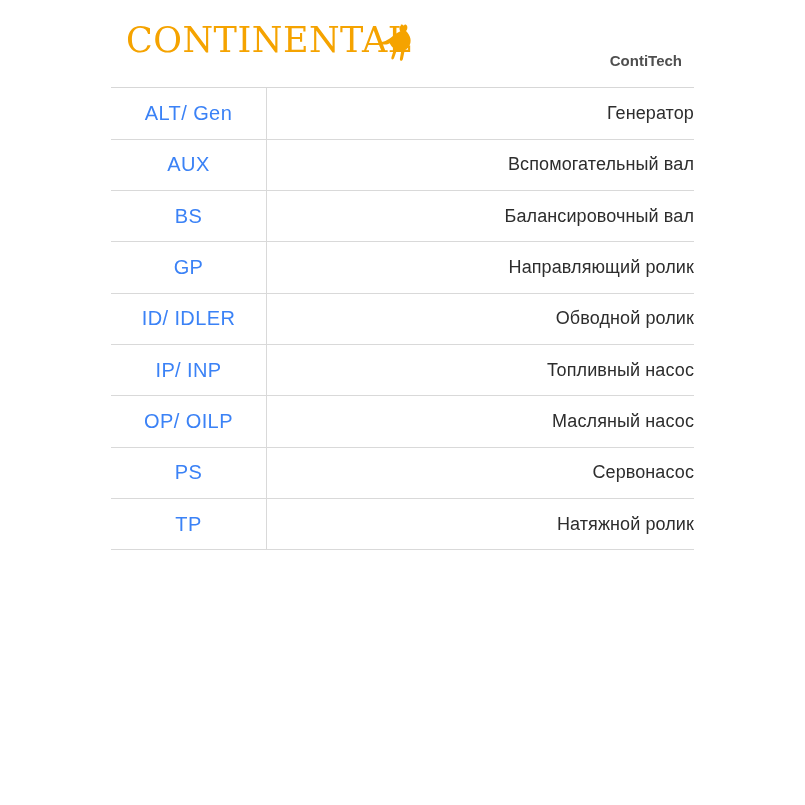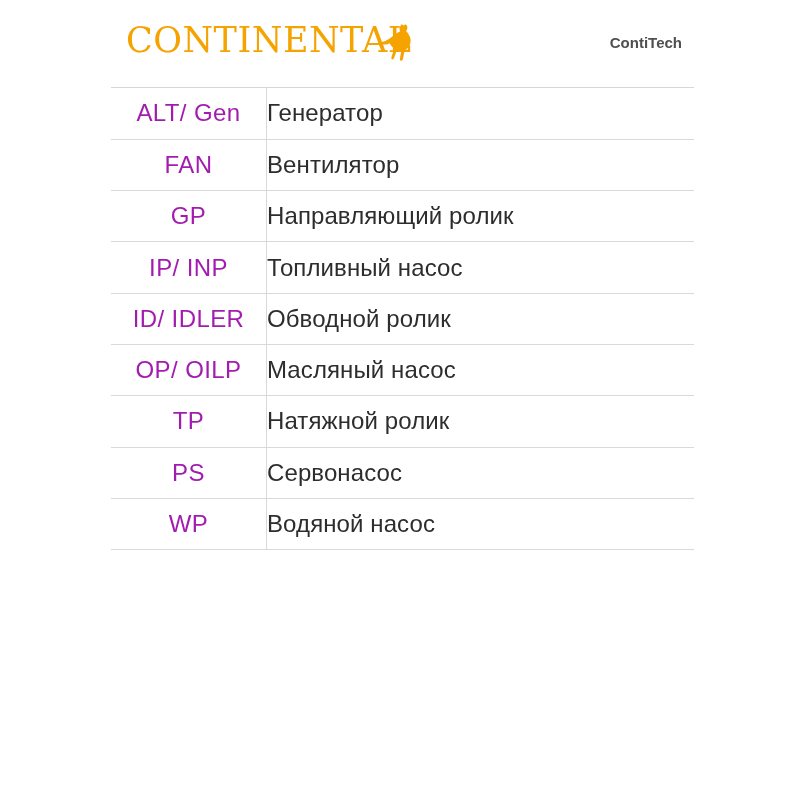--- a/index.html
+++ b/index.html
@@ -50,21 +50,21 @@
   #brand-horse {
     position: absolute;
     left: 266px;
     top: 16px;
     width: 44px;
     height: 46px;
   }
   #brand-sub {
     position: absolute;
     right: 12px;
-    top: 28px;
+    top: 46px;
     font-family: "Liberation Sans", sans-serif;
     font-size: 15px;
     font-weight: bold;
     color: #4f4f4f;
     letter-spacing: 0px;
     margin-left: 39px;
   }
 
   
   #legend-table {
@@ -79,31 +79,32 @@
     border-bottom: 1px solid #d9d9d9;
     padding: 0;
     vertical-align: middle;
     overflow: hidden;
     white-space: nowrap;
   }
   td.code {
     width: 155px;
     text-align: center;
     font-family: "Liberation Sans", sans-serif;
-    font-size: 24px;
-    color: #a21caf;
+    font-size: 20px;
+    color: #3b82f6;
     letter-spacing: 0.4px;
     border-right: 1px solid #d9d9d9;
   }
   td.desc {
     padding-left: 22px;
     font-family: "Liberation Sans", sans-serif;
-    font-size: 24px;
+    font-size: 18px;
     color: #2d2d2d;
     letter-spacing: 0.1px;
+    text-align: right;
   }
   tr.last td {
     border-bottom: none;
   }
 </style>
 </head>
 <body>
 
 <div id="page">
   <div id="sheet">
@@ -117,48 +118,48 @@
       <div id="brand-sub">ContiTech</div>
     </div>
 
     <table id="legend-table">
       <tbody>
         <tr>
           <td class="code">ALT/ Gen</td>
           <td class="desc">Генератор</td>
         </tr>
         <tr>
-          <td class="code">FAN</td>
-          <td class="desc">Вентилятор</td>
+          <td class="code">AUX</td>
+          <td class="desc">Вспомогательный вал</td>
+        </tr>
+        <tr>
+          <td class="code">BS</td>
+          <td class="desc">Балансировочный вал</td>
         </tr>
         <tr>
           <td class="code">GP</td>
           <td class="desc">Направляющий ролик</td>
         </tr>
         <tr>
+          <td class="code">ID/ IDLER</td>
+          <td class="desc">Обводной ролик</td>
+        </tr>
+        <tr>
           <td class="code">IP/ INP</td>
           <td class="desc">Топливный насос</td>
-        </tr>
-        <tr>
-          <td class="code">ID/ IDLER</td>
-          <td class="desc">Обводной ролик</td>
         </tr>
         <tr>
           <td class="code">OP/ OILP</td>
           <td class="desc">Масляный насос</td>
         </tr>
         <tr>
-          <td class="code">TP</td>
-          <td class="desc">Натяжной ролик</td>
-        </tr>
-        <tr>
           <td class="code">PS</td>
           <td class="desc">Сервонасос</td>
         </tr>
-        <tr class="last">
-          <td class="code">WP</td>
-          <td class="desc">Водяной насос</td>
+        <tr>
+          <td class="code">TP</td>
+          <td class="desc">Натяжной ролик</td>
         </tr>
       </tbody>
     </table>
 
   </div>
 </div>
 
 </body></html>

